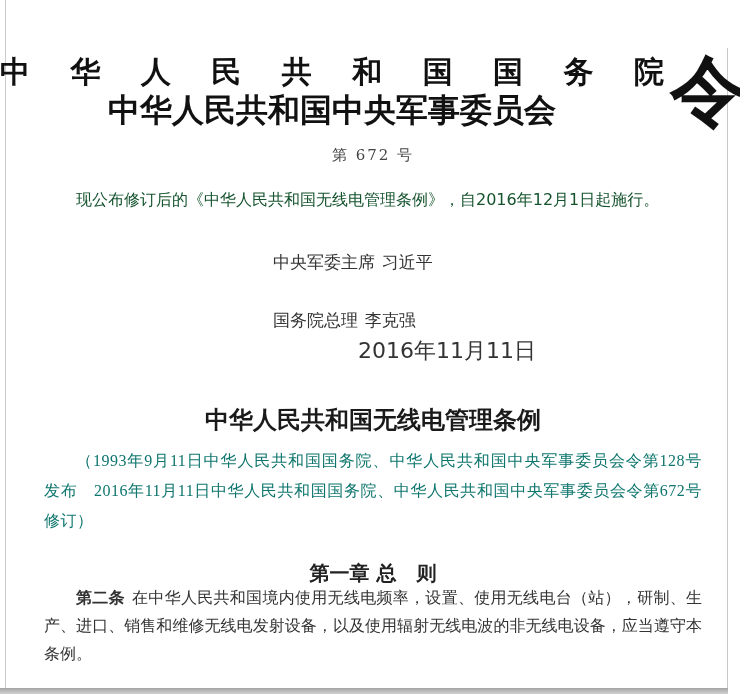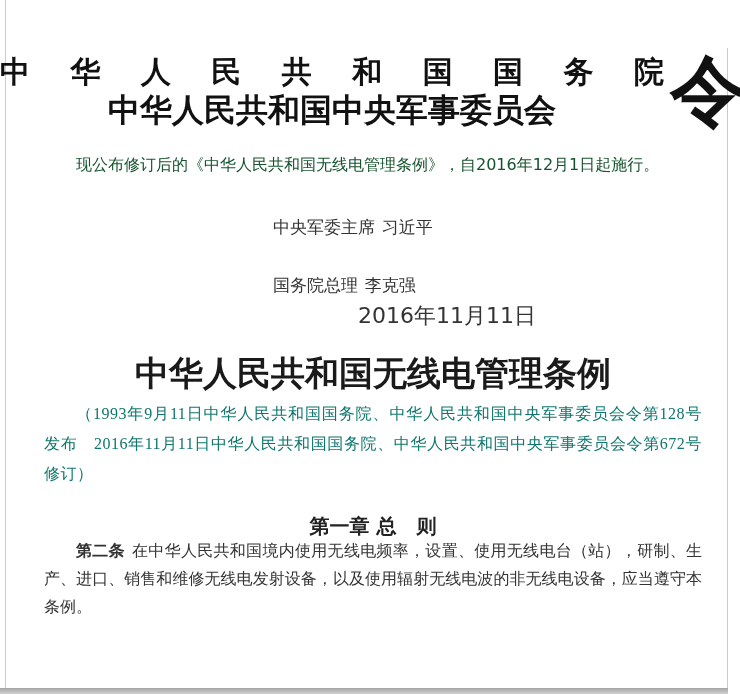--- a/index.html
+++ b/index.html
@@ -104,25 +104,25 @@
   .signature-item .sig-title { margin-right: 0.4em; }
   .decree-date {
     margin-top: 9px;
     margin-left: 314px; 
     font-size: 22px;
     line-height: 22px;
     color: #333333;
   }
   
   .regulation-title {
-    margin-top: 28px;
-    text-align: center;
-    font-family: "DejaVu Serif", "Liberation Serif", serif;
-    font-weight: bold;
-    font-size: 34px;
+    margin-top: 40px;
+    text-align: center;
+    font-family: "DejaVu Serif", "Liberation Serif", serif;
+    font-weight: bold;
+    font-size: 24px;
     line-height: 36px;
     color: #1a1a1a;
     white-space: nowrap;
   }
   .promulgation-note {
     margin-top: 8px;
     font-family: Liberation Serif, serif;
     font-size: 16px;
     line-height: 30px;
     letter-spacing: 0.5px;
@@ -163,20 +163,21 @@
   <div class="content">
 
     <div class="decree-header">
       <div class="issuer-block">
         <div class="issuer-line1">中 华 人 民 共 和 国 国 务 院</div>
         <div class="issuer-line2">中华人民共和国中央军事委员会</div>
       </div>
       <div class="ling-char">令</div>
     </div>
 
+    <div class="decree-number">第 672 号</div>
 
     <p class="announcement">现公布修订后的《中华人民共和国无线电管理条例》，自2016年12月1日起施行。</p>
 
     <div class="signature-row">
       <span class="signature-item">
         <span class="sig-title">中央军委主席</span><span class="sig-name">习近平</span>
       </span>
       <span class="signature-item">
         <span class="sig-title">国务院总理</span><span class="sig-name">李克强</span>
       </span>

